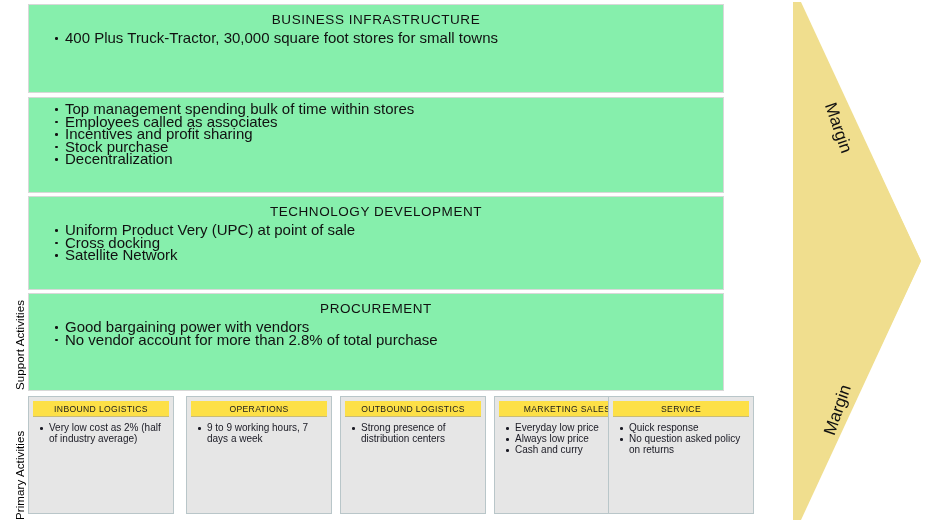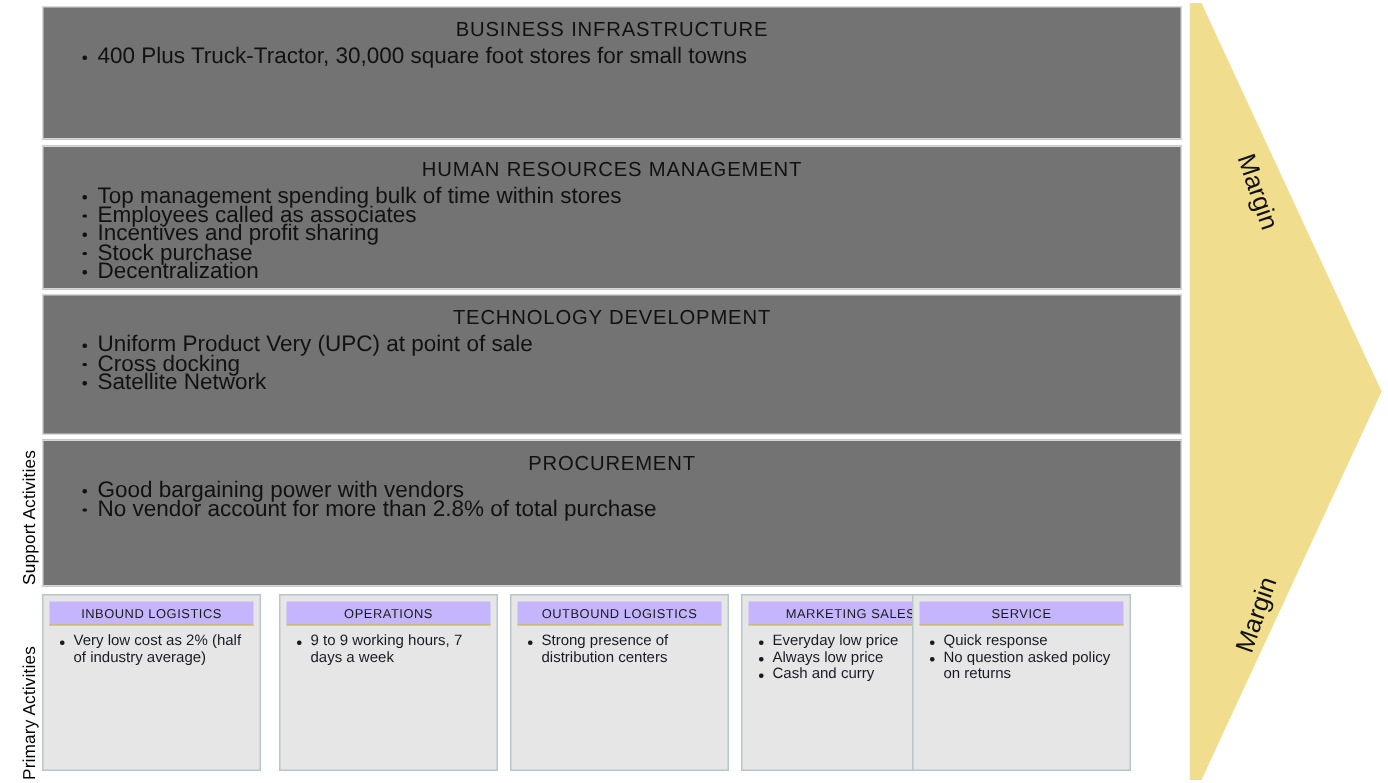--- a/index.html
+++ b/index.html
@@ -36,22 +36,22 @@
   }
   #primary-axis-label {
     left: 14px;
     top: 520px;
   }
 
   
   .support-band {
     position: absolute;
     left: 28px;
-    width: 760px;
-    background: #737373;
+    width: 696px;
+    background: #86efac;
     border: 1px solid #d8d8d8;
     box-sizing: border-box;
   }
   .band-title {
     text-align: center;
     font-size: 13.5px;
     letter-spacing: 0.55px;
     padding-top: 7px;
     color: #111;
   }
@@ -88,21 +88,21 @@
     position: absolute;
     top: 396px;
     width: 146px;
     height: 118px;
     background: #E6E6E6;
     border: 1px solid #b9c6c9;
     box-sizing: border-box;
   }
   .primary-col:nth-of-type(1) { left: 28px; }
   .col-header {
-    background: #c4b5fd;
+    background: #fde047;
     border-bottom: 1px solid #c9bc77;
     text-align: center;
     font-size: 8.6px;
     letter-spacing: 0.35px;
     padding: 2.5px 0 2.5px 0;
     color: #1a1a1a;
     margin: 4px 4px 0 4px;
   }
   .col-list {
     margin: 5px 0 0 0;
@@ -165,21 +165,20 @@
   <div class="axis-label" id="primary-axis-label">Primary Activities</div>
 
   <div class="support-band" id="band-infrastructure">
     <div class="band-title">BUSINESS INFRASTRUCTURE</div>
     <ul class="band-list">
       <li>400 Plus Truck-Tractor, 30,000 square foot stores for small towns</li>
     </ul>
   </div>
 
   <div class="support-band" id="band-hr">
-    <div class="band-title">HUMAN RESOURCES MANAGEMENT</div>
     <ul class="band-list">
       <li>Top management spending bulk of time within stores</li>
       <li>Employees called as associates</li>
       <li>Incentives and profit sharing</li>
       <li>Stock purchase</li>
       <li>Decentralization</li>
     </ul>
   </div>
 
   <div class="support-band" id="band-tech">

